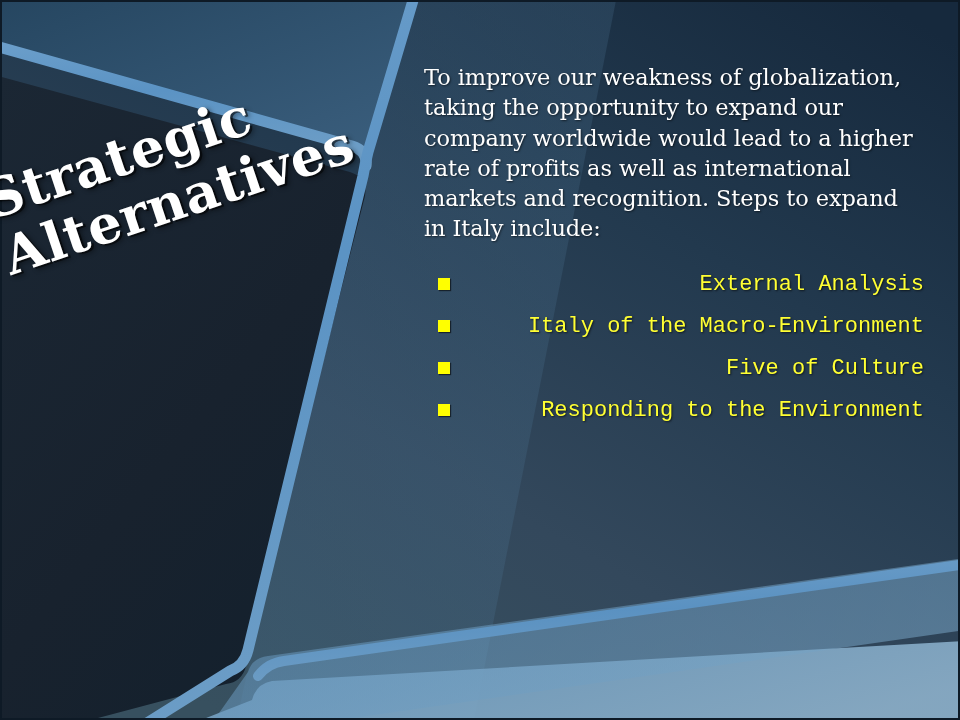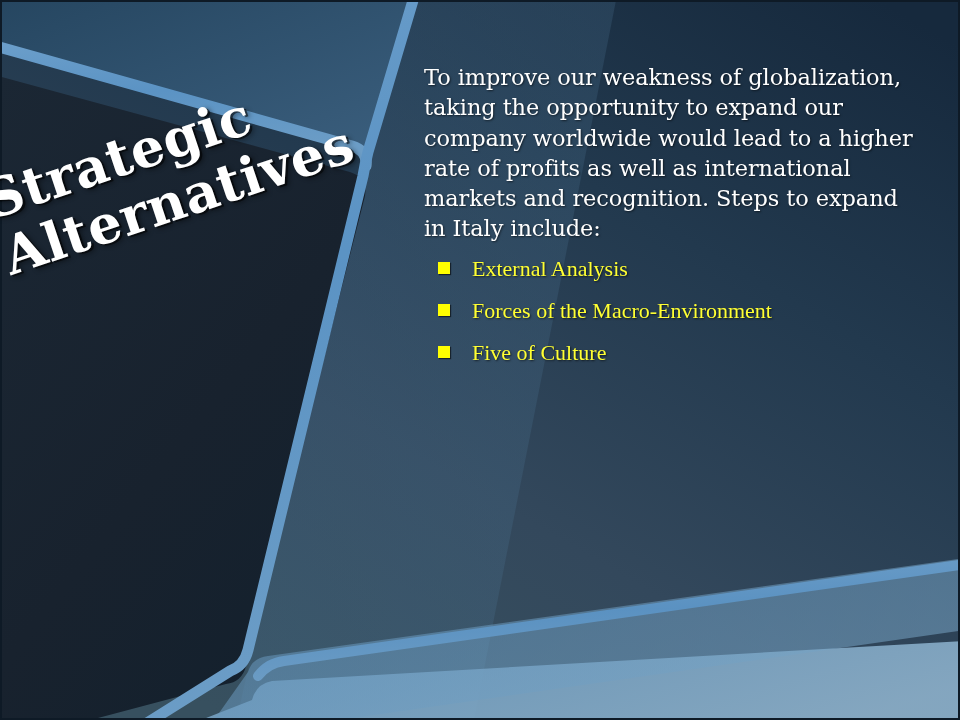--- a/index.html
+++ b/index.html
@@ -57,44 +57,45 @@
   
   .content {
     position: absolute;
     left: 424px;
     top: 62px;
     width: 500px;
     z-index: 6;
   }
 
   .lead-paragraph {
-    margin: 0 0 10px 0;
+    margin: 0 0 26px 0;
     font-family: "DejaVu Serif", "Liberation Serif", serif;
     font-size: 22.5px;
     line-height: 1.345;
     color: #ffffff;
     text-shadow: 1px 1px 2px rgba(0,0,0,0.55);
     letter-spacing: -0.1px;
   }
 
   .bullet-list {
     list-style: none;
     margin: 0;
     padding: 0;
   }
   .bullet-item {
     position: relative;
     margin: 0 0 8px 0;
     padding-left: 48px;
     min-height: 34px;
-    font-family: Liberation Serif, serif;
+    font-family: Liberation Mono, monospace;
     font-size: 22px;
     line-height: 1.36;
     color: #ffff33;
     text-shadow: 1px 1px 2px rgba(0,0,0,0.6);
+    text-align: right;
   }
   .bullet-marker {
     position: absolute;
     left: 14px;
     top: 8px;
     width: 12px;
     height: 12px;
     background: #ffff00;
     box-shadow: 1px 1px 1px rgba(0,0,0,0.55);
     display: block;
@@ -188,23 +189,27 @@
 
     <p class="lead-paragraph">To improve our weakness of globalization, taking the opportunity to expand our company worldwide would lead to a higher rate of profits as well as international markets and recognition. Steps to expand in Italy include:</p>
 
     <ul class="bullet-list">
       <li class="bullet-item">
         <span class="bullet-marker"></span>
         <span class="bullet-text">External Analysis</span>
       </li>
       <li class="bullet-item">
         <span class="bullet-marker"></span>
-        <span class="bullet-text">Forces of the Macro-Environment</span>
+        <span class="bullet-text">Italy of the Macro-Environment</span>
       </li>
       <li class="bullet-item">
         <span class="bullet-marker"></span>
         <span class="bullet-text">Five of Culture</span>
       </li>
+      <li class="bullet-item">
+        <span class="bullet-marker"></span>
+        <span class="bullet-text">Responding to the Environment</span>
+      </li>
     </ul>
 
   </div>
 
 </div>
 
 </body></html>

